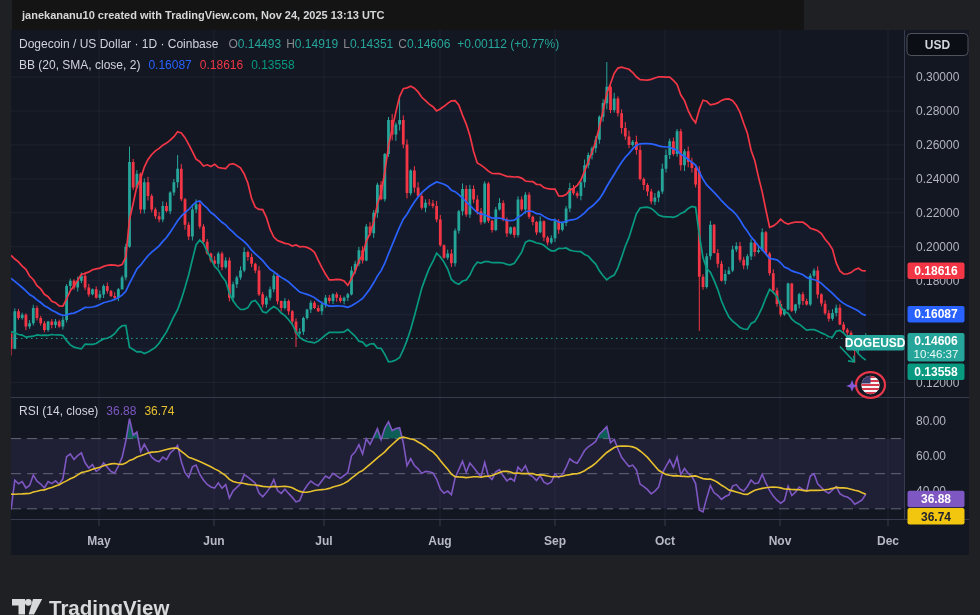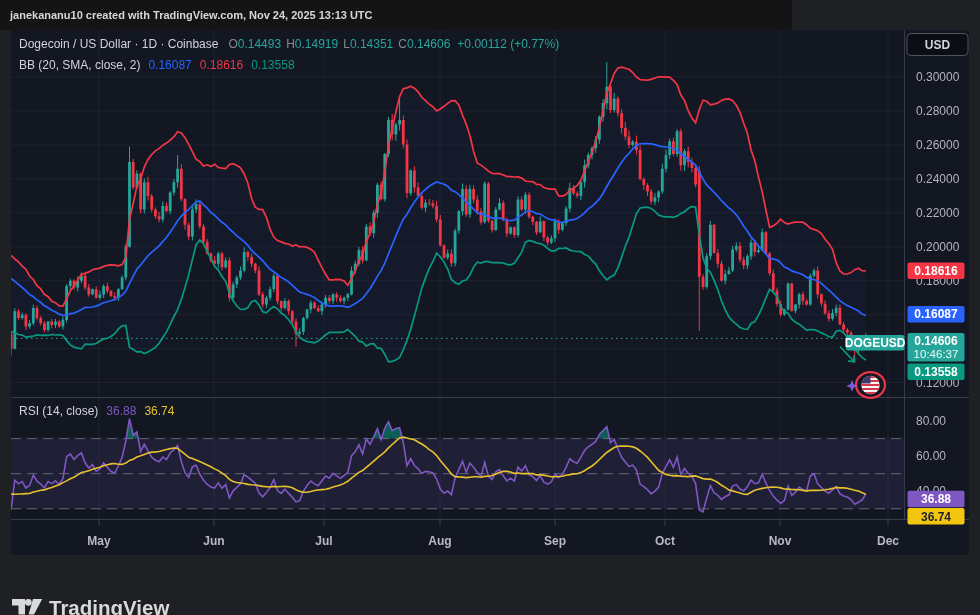--- a/index.html
+++ b/index.html
@@ -1,17 +1,17 @@
 <!DOCTYPE html>
 <html><head><meta charset="utf-8">
 <style>
 *{-webkit-font-smoothing:antialiased;}
 html,body{margin:0;padding:0;width:980px;height:615px;background:#1f2023;overflow:hidden;
 font-family:"Liberation Sans", sans-serif;-webkit-font-smoothing:antialiased;}
-.topbar{position:absolute;left:0;top:0;width:792px;height:30px;background:#141414;}
+.topbar{position:absolute;left:12px;top:0;width:792px;height:30px;background:#141414;}
 .topbar span{position:absolute;left:10px;top:9px;font-size:11px;font-weight:bold;color:#d6d7d9;}
 .widget{position:absolute;left:11px;top:30px;width:958px;height:525px;background:#131722;}
 .botbar{position:absolute;left:0;top:555px;width:980px;height:60px;background:#1f2023;}
 .logo{position:absolute;left:12px;top:595px;}
 </style></head>
 <body>
 <div class="topbar">
     <span>janekananu10 created with TradingView.com, Nov 24, 2025 13:13 UTC</span>
   </div>
 <div class="widget"><svg width="958" height="525" viewBox="0 0 958 525" font-family="Liberation Sans, sans-serif">

